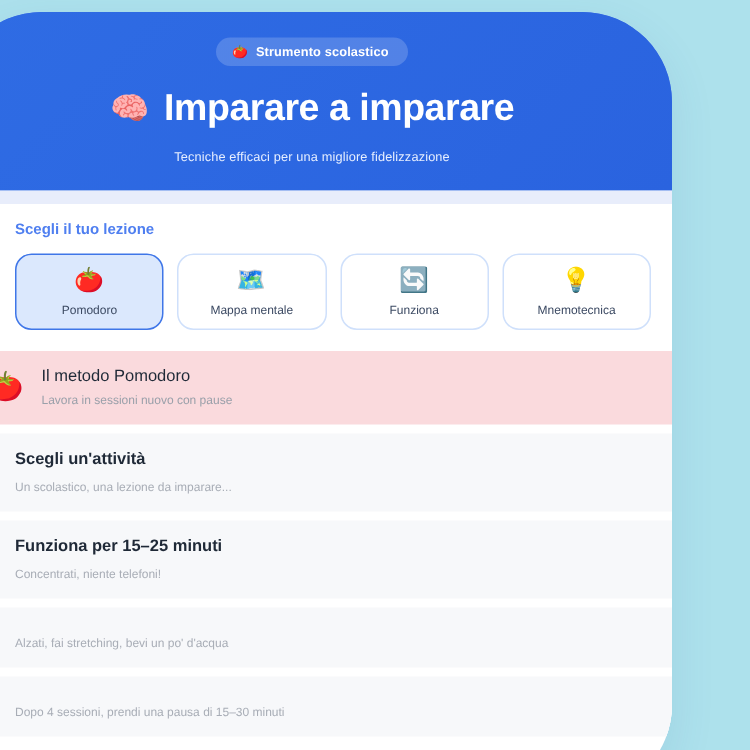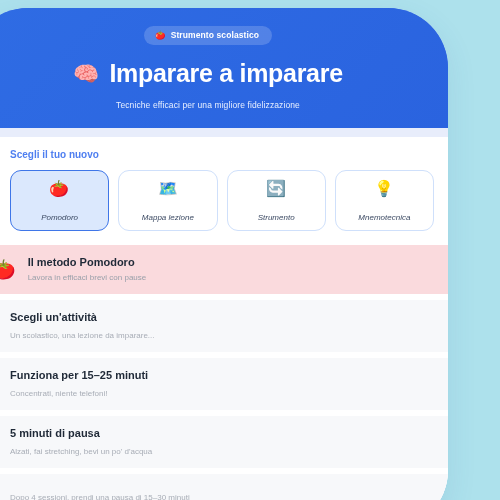--- a/index.html
+++ b/index.html
@@ -112,41 +112,40 @@
     text-align: center;
     cursor: pointer;
   }
   .tab.active {
     background: #dbe8fd;
     border-color: #3f76e8;
   }
   .tab-icon { font-size: 16px; line-height: 1; display: block; }
   .tab-label {
     display: block;
-    margin-top: 16px;
+    margin-top: 6px;
     font-size: 8px;
     color: #3c4a63;
     white-space: nowrap;
     overflow: hidden;
     text-overflow: clip;
-    font-style: italic;
   }
 
   
   .banner {
     display: flex;
     align-items: center;
     gap: 12px;
     background: #fadadd;
     padding: 11px 16px 12px 24px;
   }
   .banner-emoji { font-size: 19px; line-height: 1; flex: 0 0 auto; }
   .banner-title {
     font-size: 11px;
-    font-weight: bold;
+    font-weight: normal;
     color: #1f2937;
   }
   .banner-sub {
     margin-top: 5px;
     font-size: 8px;
     color: #9aa0aa;
   }
 
   
   .steps { background: #ffffff; }
@@ -181,61 +180,60 @@
       <div class="title-row">
         <span class="title-emoji">🧠</span>
         <span class="title-text">Imparare a imparare</span>
       </div>
 
       <div class="subtitle">Tecniche efficaci per una migliore fidelizzazione</div>
     </div>
     <div class="header-strip"></div>
 
     <div class="picker">
-      <div class="picker-label">Scegli il tuo nuovo</div>
+      <div class="picker-label">Scegli il tuo lezione</div>
 
       <div class="tabs">
         <div class="tab active">
           <span class="tab-icon">🍅</span>
           <span class="tab-label">Pomodoro</span>
         </div>
         <div class="tab">
           <span class="tab-icon">🗺️</span>
-          <span class="tab-label">Mappa lezione</span>
+          <span class="tab-label">Mappa mentale</span>
         </div>
         <div class="tab">
           <span class="tab-icon">🔄</span>
-          <span class="tab-label">Strumento</span>
+          <span class="tab-label">Funziona</span>
         </div>
         <div class="tab">
           <span class="tab-icon">💡</span>
           <span class="tab-label">Mnemotecnica</span>
         </div>
       </div>
     </div>
 
     <div class="banner">
       <span class="banner-emoji">🍅</span>
       <div>
         <div class="banner-title">Il metodo Pomodoro</div>
-        <div class="banner-sub">Lavora in efficaci brevi con pause</div>
+        <div class="banner-sub">Lavora in sessioni nuovo con pause</div>
       </div>
     </div>
 
     <div class="steps">
       <div class="step">
         <div class="step-title">Scegli un'attività</div>
         <div class="step-sub">Un scolastico, una lezione da imparare...</div>
       </div>
       <div class="step">
         <div class="step-title">Funziona per 15–25 minuti</div>
         <div class="step-sub">Concentrati, niente telefoni!</div>
       </div>
       <div class="step">
-        <div class="step-title">5 minuti di pausa</div>
         <div class="step-sub">Alzati, fai stretching, bevi un po' d'acqua</div>
       </div>
       <div class="step">
         <div class="step-sub">Dopo 4 sessioni, prendi una pausa di 15–30 minuti</div>
       </div>
     </div>
 
   </div>
 </div>
 

